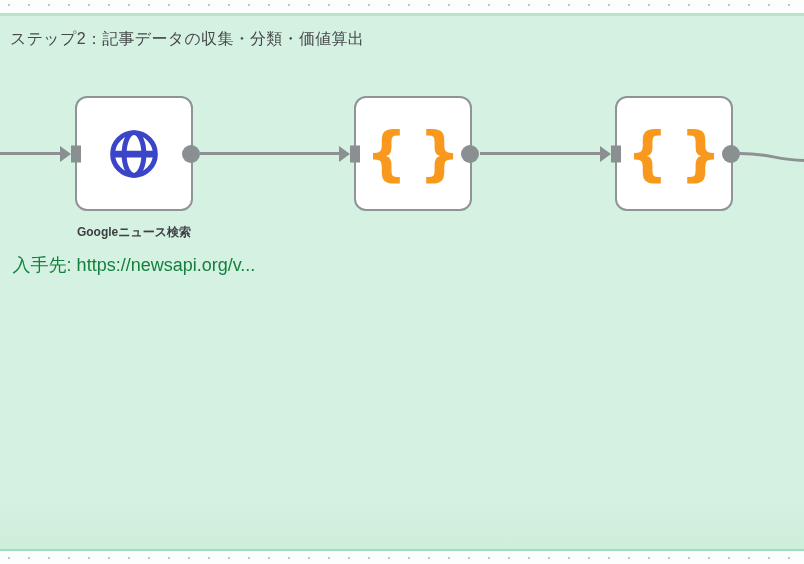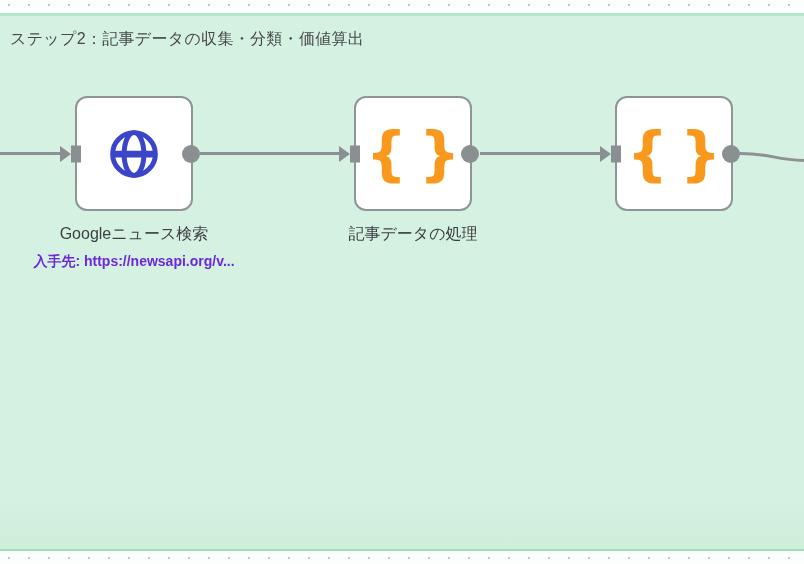--- a/index.html
+++ b/index.html
@@ -54,25 +54,25 @@
     position:absolute;right:-9px;top:50%;transform:translateY(-50%);
     width:18px;height:18px;border-radius:50%;background:#8a8f91;
   }
   .braces{
     font-family:"DejaVu Sans",sans-serif;font-weight:700;
     font-size:58px;line-height:1;color:#f8991d;
     letter-spacing:12px;padding-left:12px;user-select:none;
   }
   .node-label{
     position:absolute;top:128px;left:50%;transform:translateX(-50%);
-    font-size:16px;font-weight:400;color:#3d3f42;white-space:nowrap;
+    font-size:12px;font-weight:700;color:#3d3f42;white-space:nowrap;
   }
   .node-subtitle{
     position:absolute;top:157px;left:50%;transform:translateX(-50%);
-    font-size:14px;font-weight:700;color:#6d28d9;white-space:nowrap;
+    font-size:18px;font-weight:400;color:#15803d;white-space:nowrap;
   }
 </style>
 </head>
 <body>
 
 <div class="screen">
 
   <div class="strip top"></div>
   <div class="strip bottom"></div>
 
@@ -102,21 +102,20 @@
     <div class="node-subtitle">入手先: https://newsapi.org/v...</div>
   </div>
 
   <div class="node" style="left:354px">
     <div class="card">
       <span class="arrow-in"></span>
       <span class="port-in"></span>
       <span class="port-out"></span>
       <span class="braces">{}</span>
     </div>
-    <div class="node-label">記事データの処理</div>
   </div>
 
   <div class="node" style="left:615px">
     <div class="card">
       <span class="arrow-in"></span>
       <span class="port-in"></span>
       <span class="port-out"></span>
       <span class="braces">{}</span>
     </div>
   </div>

